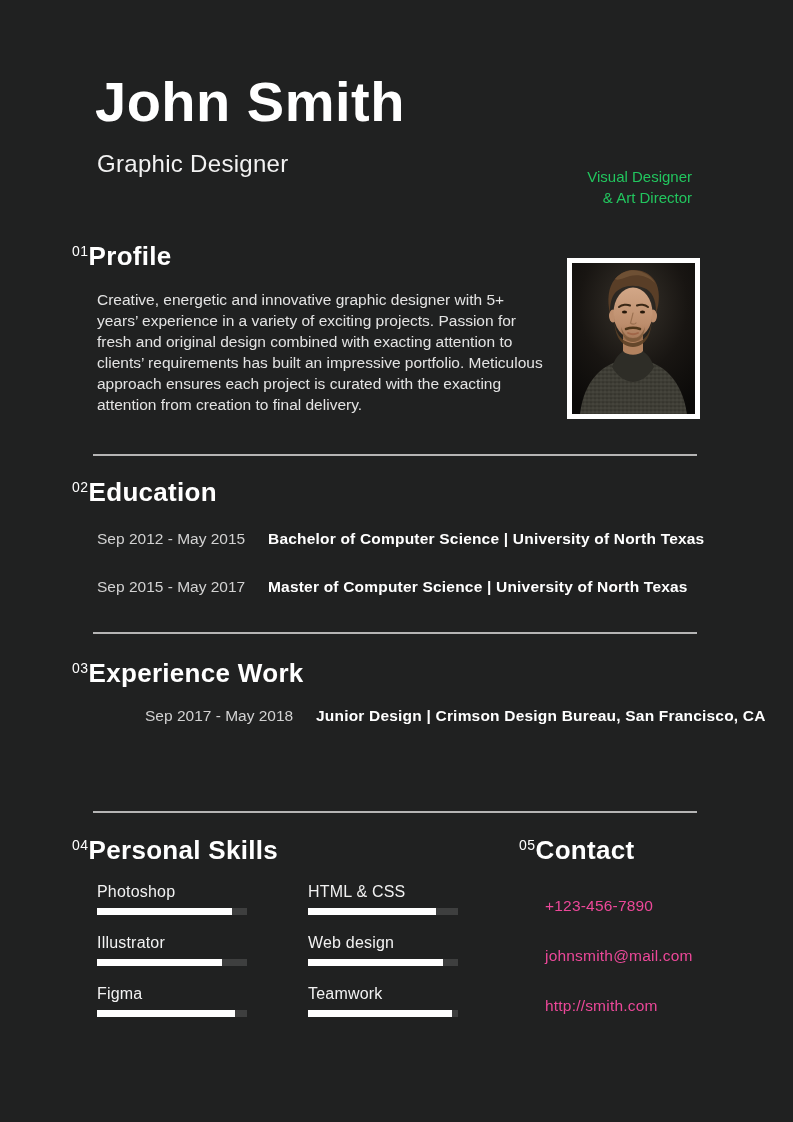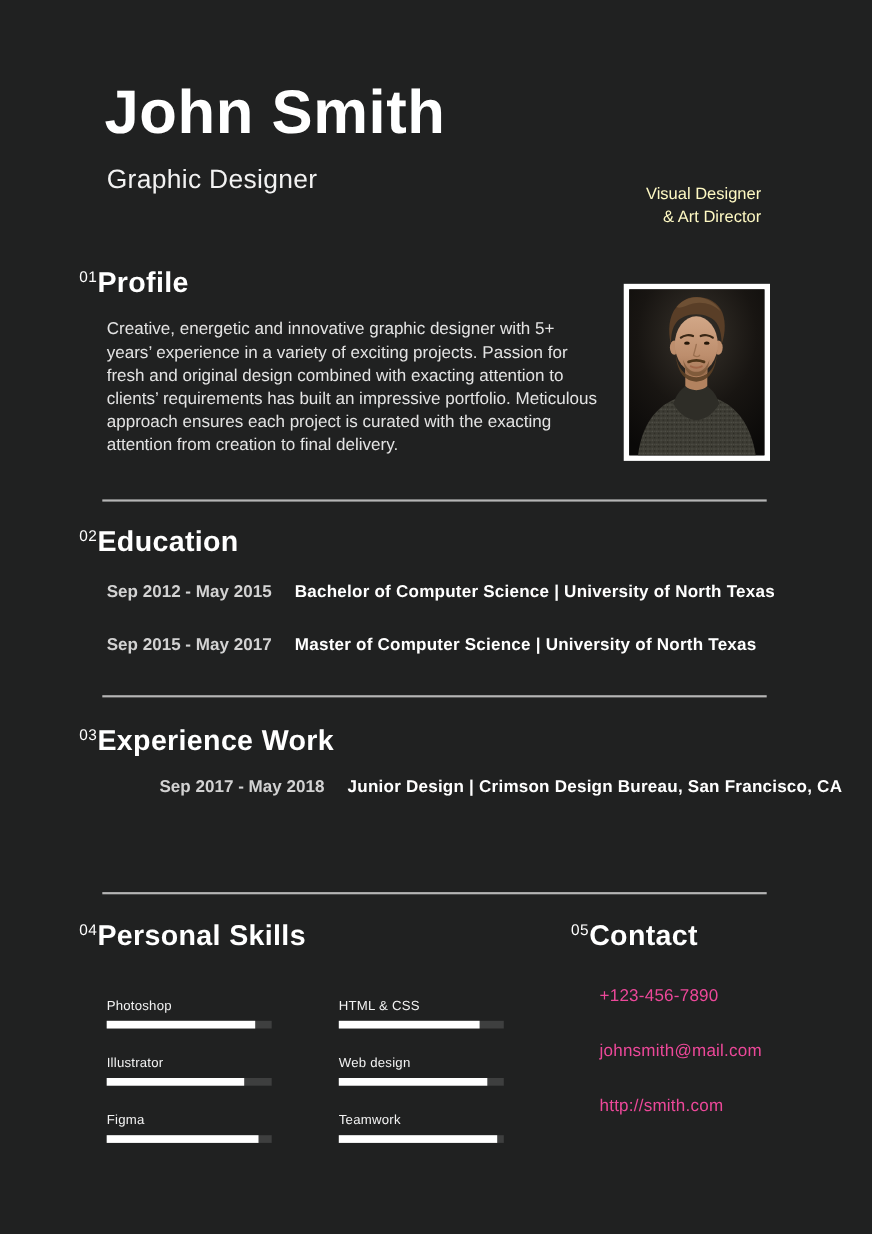--- a/index.html
+++ b/index.html
@@ -16,21 +16,21 @@
     position:absolute;left:95px;top:70px;
     font-size:56px;font-weight:700;line-height:1.15;
     color:var(--heading,#ffffff);letter-spacing:.5px;
   }
   .subtitle{
     position:absolute;left:97px;top:150px;
     font-size:24px;font-weight:400;color:#f2f2f2;letter-spacing:.3px;
   }
   .tagline{
     position:absolute;right:101px;top:166px;
-    text-align:right;font-size:15px;line-height:21px;color:#fef9c3;
+    text-align:right;font-size:15px;line-height:21px;color:#22c55e;
   }
   
   .sec-heading{
     position:absolute;display:flex;align-items:flex-start;gap:0;
     color:var(--heading,#ffffff);
   }
   .sec-num{font-size:14px;font-weight:400;margin-top:1px;letter-spacing:.5px;}
   .sec-title{font-size:26px;font-weight:700;line-height:1.1;letter-spacing:.3px;}
   #profile-heading{left:72px;top:242px;}
   #education-heading{left:72px;top:478px;justify-content:flex-end;}
@@ -50,32 +50,32 @@
   
   .divider{
     position:absolute;left:93px;width:604px;height:2px;
     background:var(--divider,#b5b5b5);
   }
   #divider-1{top:454px;}
   #divider-2{top:632px;}
   #divider-3{top:811px;}
   
   .entry-row{position:absolute;left:97px;display:flex;font-size:15.5px;line-height:19px;}
-  .entry-dates{width:171px;flex-shrink:0;color:var(--muted-text,#d2d2d2);font-weight:700;}
+  .entry-dates{width:171px;flex-shrink:0;color:var(--muted-text,#d2d2d2);font-weight:400;}
   .entry-desc{font-weight:700;color:#ffffff;letter-spacing:.2px;}
   #edu-row-0{top:529px;}
   #edu-row-1{top:577px;}
   #exp-row-0{top:706px;margin-left:48px;}
   #exp-row-1{top:753px;}
   
   .skills-col{position:absolute;top:883px;}
   #skills-col-0{left:97px;}
   #skills-col-1{left:308px;}
   .skill{width:150px;margin-bottom:19px;}
-  .skill-label{font-size:12px;color:#f2f2f2;margin-bottom:7px;letter-spacing:.2px;margin-top:24px;}
+  .skill-label{font-size:16px;color:#f2f2f2;margin-bottom:7px;letter-spacing:.2px;}
   .skill-track{width:150px;height:7px;background:var(--bar-track,#3e3f3f);}
   .skill-fill{height:7px;background:var(--bar-fill,#ffffff);}
   
   .contact-list{position:absolute;left:545px;top:897px;}
   .contact-item{font-size:15.5px;line-height:18px;color:#ec4899;margin-bottom:32px;letter-spacing:.2px;}
 </style>
 </head>
 <body>
 
 <div class="page">

